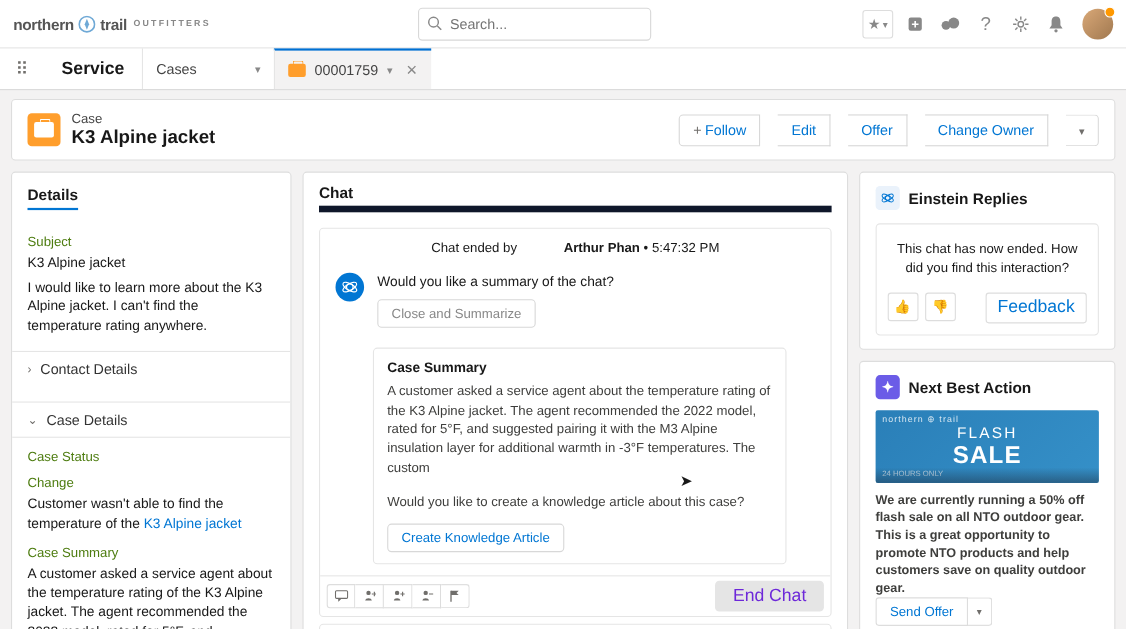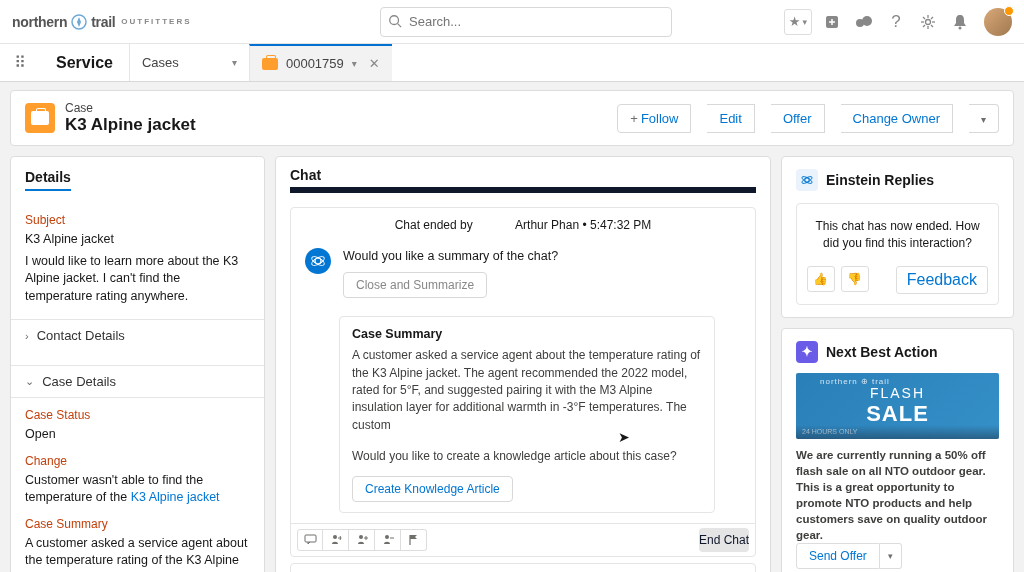--- a/index.html
+++ b/index.html
@@ -3,21 +3,21 @@
 <meta charset="utf-8">
 <style>
 * { box-sizing: border-box; margin: 0; padding: 0; font-family: -apple-system, BlinkMacSystemFont, "Segoe UI", Arial, sans-serif; }
 body { background: #f3f2f2; color: #181818; font-size: 13px; width: 1024px; height: 572px; overflow: hidden; }
 
 
 .global-header { height: 44px; background: #fff; display: flex; align-items: center; padding: 0 12px; border-bottom: 1px solid #e5e5e5; position: relative; }
 .logo { display: flex; align-items: center; gap: 4px; font-weight: 600; color: #555; }
 .logo-text { font-size: 14px; letter-spacing: -0.3px; }
 .logo-sub { font-size: 8px; color: #888; letter-spacing: 2px; margin-left: 2px; }
-.search-wrap { position: absolute; left: 380px; width: 292px; }
+.search-wrap { position: absolute; left: 380px; width: 212px; }
 .search-box { width: 100%; height: 30px; border: 1px solid #d8d8d8; border-radius: 4px; padding: 0 10px 0 28px; font-size: 13px; color: #555; }
 .search-icon-outer { position: absolute; left: 8px; top: 7px; color: #888; }
 .header-icons { margin-left: auto; display: flex; align-items: center; gap: 8px; color: #888; }
 .header-icons .icon-btn { width: 24px; height: 24px; display: flex; align-items: center; justify-content: center; border-radius: 3px; cursor: pointer; }
 .header-icons .star-box { border: 1px solid #ddd; border-radius: 3px; padding: 0 4px; height: 26px; display: flex; align-items: center; gap: 2px; }
 .avatar { width: 28px; height: 28px; border-radius: 50%; background: linear-gradient(135deg, #d9a877, #a07850); margin-left: 4px; position: relative; }
 .avatar::after { content: ''; position: absolute; width: 8px; height: 8px; background: #ff9800; border: 1px solid #fff; border-radius: 50%; top: -2px; right: -2px; }
 
 
 .nav-row { height: 38px; background: #fff; border-bottom: 1px solid #d8d8d8; display: flex; align-items: stretch; }
@@ -49,65 +49,65 @@
 
 .cols { display: flex; gap: 10px; padding: 0 10px 10px; height: 444px; }
 .card { background: #fff; border: 1px solid #ddd; border-radius: 4px; padding: 12px 14px; }
 .left-col { width: 255px; display: flex; flex-direction: column; }
 .mid-col { width: 496px; display: flex; flex-direction: column; }
 .right-col { width: 233px; display: flex; flex-direction: column; gap: 10px; }
 
 
 .left-col .card { flex: 1; overflow: hidden; }
 .details-title { font-weight: 600; font-size: 14px; border-bottom: 2px solid #0176d3; display: inline-block; padding-bottom: 4px; margin-bottom: 12px; }
-.field-label { font-size: 12px; color: #c2410c; margin-top: 10px; }
+.field-label { font-size: 12px; color: #4d7c0f; margin-top: 10px; }
 .field-value { font-size: 12.5px; color: #181818; margin-top: 4px; line-height: 1.4; }
 .accordion { border-top: 1px solid #e5e5e5; margin: 14px -14px 0; padding: 8px 14px; display: flex; align-items: center; gap: 8px; font-size: 13px; color: #333; cursor: pointer; }
 .accordion.open { border-bottom: 1px solid #e5e5e5; }
 .accordion .chev { font-size: 11px; color: #706e6b; }
 .link { color: #0176d3; cursor: pointer; }
 
 
 .mid-col .card { flex: 1; display: flex; flex-direction: column; padding: 10px 14px; }
 .chat-title { font-weight: 600; font-size: 14px; border-bottom: 6px solid #0f172a; display: inline-block; padding-bottom: 4px; }
 .chat-body { border: 1px solid #e5e5e5; border-radius: 4px; margin-top: 14px; flex: 1; display: flex; flex-direction: column; overflow: hidden; }
 .chat-ended { text-align: center; font-size: 12px; padding: 10px; }
-.chat-ended b { font-weight: 400; margin-left: 39px; }
+.chat-ended b { font-weight: 700; margin-left: 39px; }
 .einstein-bubble { display: flex; gap: 12px; padding: 6px 14px 12px; }
 .einstein-avatar { width: 26px; height: 26px; background: #0176d3; border-radius: 50%; flex-shrink: 0; display: flex; align-items: center; justify-content: center; }
 .einstein-avatar svg { width: 16px; height: 16px; }
 .bubble-text { font-size: 12.5px; line-height: 1.3; }
 .btn-ghost { border: 1px solid #d8d8d8; background: #fff; padding: 5px 12px; font-size: 12px; border-radius: 4px; color: #888; margin-top: 8px; cursor: default; }
 .summary-box { border: 1px solid #e5e5e5; border-radius: 4px; margin: 6px 40px 10px 48px; padding: 10px 12px; }
 .summary-title { font-size: 12.5px; font-weight: 600; margin-bottom: 6px; }
 .summary-text { font-size: 12px; line-height: 1.45; color: #3e3e3c; }
 .btn-link { border: 1px solid #d8d8d8; background: #fff; padding: 5px 12px; font-size: 12px; border-radius: 4px; color: #0176d3; margin-top: 10px; cursor: pointer; display: inline-block; }
 .chat-toolbar { display: flex; align-items: center; padding: 4px 6px; border-top: 1px solid #e5e5e5; gap: 0; }
 .tool-btn { width: 26px; height: 22px; border: 1px solid #ddd; display: flex; align-items: center; justify-content: center; font-size: 11px; color: #706e6b; cursor: pointer; background: #fff; }
 .tool-btn + .tool-btn { border-left: none; }
 .tool-btn:first-child { border-radius: 3px 0 0 3px; }
 .tool-btn:last-of-type { border-radius: 0 3px 3px 0; }
-.end-chat-btn { margin-left: auto; background: #e5e5e5; border: none; color: #0f172a; padding: 5px 0; font-size: 12px; border-radius: 4px; }
+.end-chat-btn { margin-left: auto; background: #e5e5e5; border: none; color: #6d28d9; padding: 5px 16px; font-size: 16px; border-radius: 4px; }
 .msg-input { border: 1px solid #e5e5e5; margin-top: 6px; padding: 8px 10px; font-size: 12px; color: #888; min-height: 52px; border-radius: 4px; position: relative; }
 .cursor { position: absolute; left: 618px; top: 429px; font-size: 14px; pointer-events: none; }
 
 
 .sparkle-head { display: flex; align-items: center; gap: 8px; font-weight: 600; font-size: 14px; }
 .sparkle-icon { width: 22px; height: 22px; background: #eaf2fb; border-radius: 4px; display: flex; align-items: center; justify-content: center; }
 .sparkle-icon svg { width: 14px; height: 14px; }
 .er-body { border: 1px solid #e5e5e5; border-radius: 4px; margin-top: 12px; padding: 14px 10px 10px; text-align: center; }
 .er-text { font-size: 12px; line-height: 1.4; }
 .er-row { display: flex; margin-top: 14px; gap: 6px; }
 .thumb-btn { width: 28px; height: 26px; border: 1px solid #ddd; border-radius: 3px; display:flex; align-items:center; justify-content:center; cursor:pointer; background:#fff; font-size: 12px; color:#706e6b; }
 .feedback-btn { margin-left: auto; border: 1px solid #ddd; border-radius: 3px; background: #fff; padding: 4px 10px; font-size: 16px; color: #0176d3; cursor: pointer; }
 
 .nba-head { display:flex; align-items:center; gap:8px; font-weight:600; font-size:14px; }
 .nba-icon { width:22px; height:22px; background:#6b5ce7; border-radius:4px; display:flex; align-items:center; justify-content:center; color:#fff; font-size:13px; }
 .flash-banner { margin-top:10px; background: linear-gradient(135deg, #2a7fb8, #3590c8); color:#fff; height:66px; display:flex; flex-direction:column; justify-content:center; align-items:center; border-radius:2px; position:relative; overflow:hidden; }
-.flash-banner .brand { position:absolute; top:4px; left:24px; font-size:8px; opacity:0.8; letter-spacing:1px; }
+.flash-banner .brand { position:absolute; top:4px; left:6px; font-size:8px; opacity:0.8; letter-spacing:1px; }
 .flash-banner .sub { position:absolute; bottom:4px; left:6px; font-size:7px; opacity:0.7; }
 .flash-big { font-size:14px; font-weight:300; letter-spacing:2px; }
 .sale-big { font-size:22px; font-weight:600; letter-spacing:1px; }
 .flash-banner::after { content:''; position:absolute; bottom:0; left:0; right:0; height:14px; background: linear-gradient(0deg, rgba(30,50,70,0.5), transparent); }
 .nba-text { font-size:11.5px; line-height:1.4; margin-top:8px; color:#3e3e3c;font-weight:bold; }
 .send-row { display:flex; }
 .send-btn { border:1px solid #ddd; border-radius:3px 0 0 3px; background:#fff; padding:5px 12px; font-size:12px; color:#0176d3; cursor:pointer; }
 .send-drop { border:1px solid #ddd; border-left:none; border-radius:0 3px 3px 0; background:#fff; width:22px; display:flex; align-items:center; justify-content:center; font-size:9px; color:#706e6b; cursor:pointer; }
 </style>
 </head>
@@ -211,21 +211,20 @@
       <div class="field-value">I would like to learn more about the K3 Alpine jacket. I can't find the temperature rating anywhere.</div>
       <div class="accordion">
           <span class="chev">›</span>
           <span>Contact Details</span>
         </div>
       <div class="accordion open">
           <span class="chev">⌄</span>
           <span>Case Details</span>
         </div>
       <div class="field-label">Case Status</div>
-      <div class="field-value">Open</div>
       <div class="field-label">Change</div>
       <div class="field-value"><span>Customer wasn't able to find the temperature of the </span><span class="link">K3 Alpine jacket</span></div>
       <div class="field-label">Case Summary</div>
       <div class="field-value">A customer asked a service agent about the temperature rating of the K3 Alpine jacket. The agent recommended the 2022 model, rated for 5°F, and suggested pairing it with the M3 Alpine insulation layer for additional warmth in -3°F temperatures. The customer added the layer to their saved items and thanked the agent, who wished them a great trip.</div>
     </div>
   </div>
 
   <div class="mid-col">
     <div class="card">
       <div class="chat-title">Chat</div>

